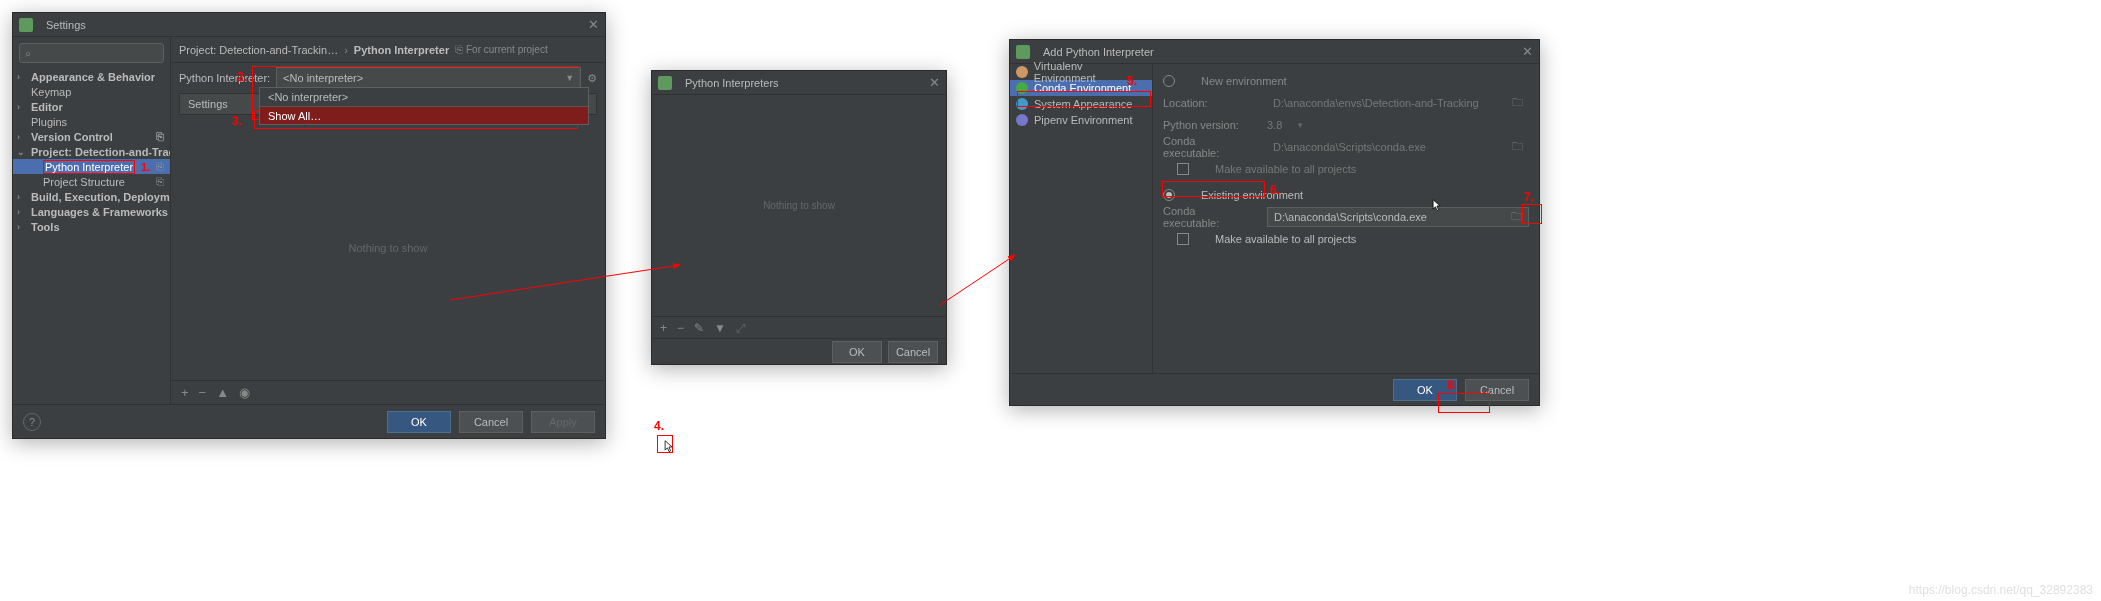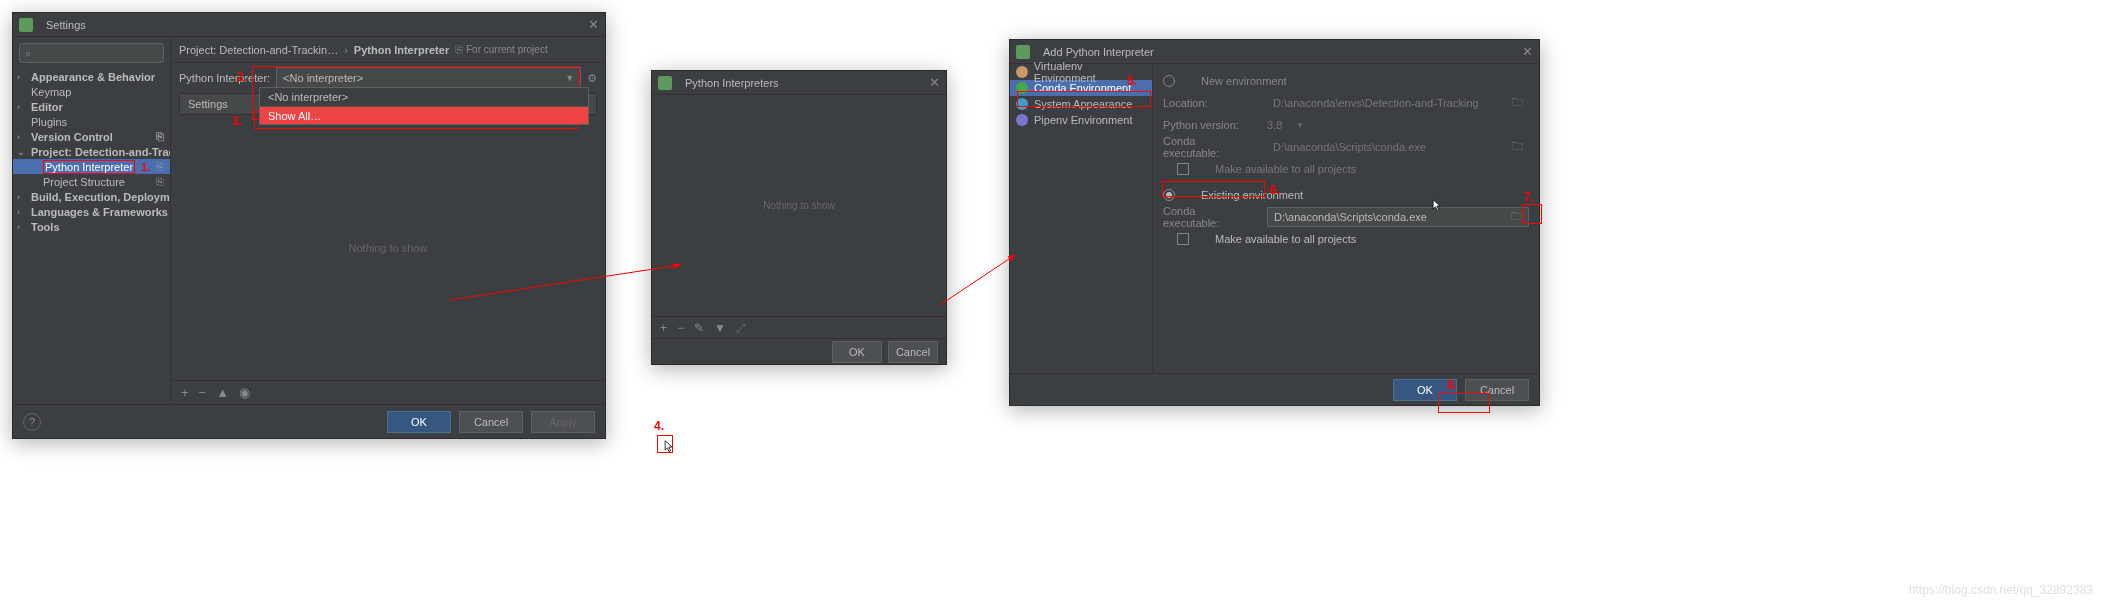--- a/index.html
+++ b/index.html
@@ -31,21 +31,21 @@
   .crumb .sep { color: #888; }
   .crumb .for-proj { color: #888; font-size: 10px; }
   .crumb .for-proj::before { content: "⎘ "; }
   .interp-row { display: flex; align-items: center; height: 30px; padding: 0 8px; gap: 6px; }
   .interp-row label { color: #bbb; font-size: 11px; }
   .combo { flex: 1; height: 22px; background: #45494a; border: 1px solid #5e6060; display: flex; align-items: center; padding: 0 6px; color: #bbb; font-size: 11px; position: relative; }
   .combo .dd { margin-left: auto; color: #888; font-size: 9px; }
   .dropdown { position: absolute; top: 74px; left: 246px; width: 330px; border: 1px solid #5e6060; background: #3c3f41; z-index: 10; }
   .dropdown .dd-item { height: 18px; display: flex; align-items: center; padding: 0 8px; color: #bbb; font-size: 11px; }
   .dropdown .dd-item.sep { border-top: 1px solid #555; }
-  .dropdown .dd-item.sel { background: #ef4444; color: #fff; }
+  .dropdown .dd-item.sel { background: #7f1d1d; color: #fff; }
   .pkg-hdr { height: 22px; background: #45494a; border: 1px solid #323232; display: flex; align-items: center; padding: 0 8px; color: #bbb; font-size: 11px; margin: 0 8px; }
   .nothing { flex: 1; display: flex; align-items: center; justify-content: center; color: #666; font-size: 11px; }
   .pkg-tools { height: 24px; display: flex; align-items: center; gap: 10px; padding: 0 10px; color: #888; border-top: 1px solid #323232; font-size: 13px; }
   .footer { height: 34px; border-top: 1px solid #323232; display: flex; align-items: center; justify-content: flex-end; gap: 8px; padding: 0 10px; }
   .footer .help { margin-right: auto; width: 18px; height: 18px; border: 1px solid #666; border-radius: 50%; display: flex; align-items: center; justify-content: center; color: #888; }
   .btn { height: 22px; min-width: 64px; background: #4c5052; border: 1px solid #5e6060; color: #bbb; display: inline-flex; align-items: center; justify-content: center; padding: 0 4px; font-size: 11px; cursor: pointer; }
   .btn.primary { background: #365880; border-color: #4c708c; color: #fff; }
   .btn.disabled { color: #666; }
   .step-label { position: absolute; color: #f00; font-weight: bold; font-size: 12px; }
   .red-box { position: absolute; border: 1px solid #f00; pointer-events: none; }

